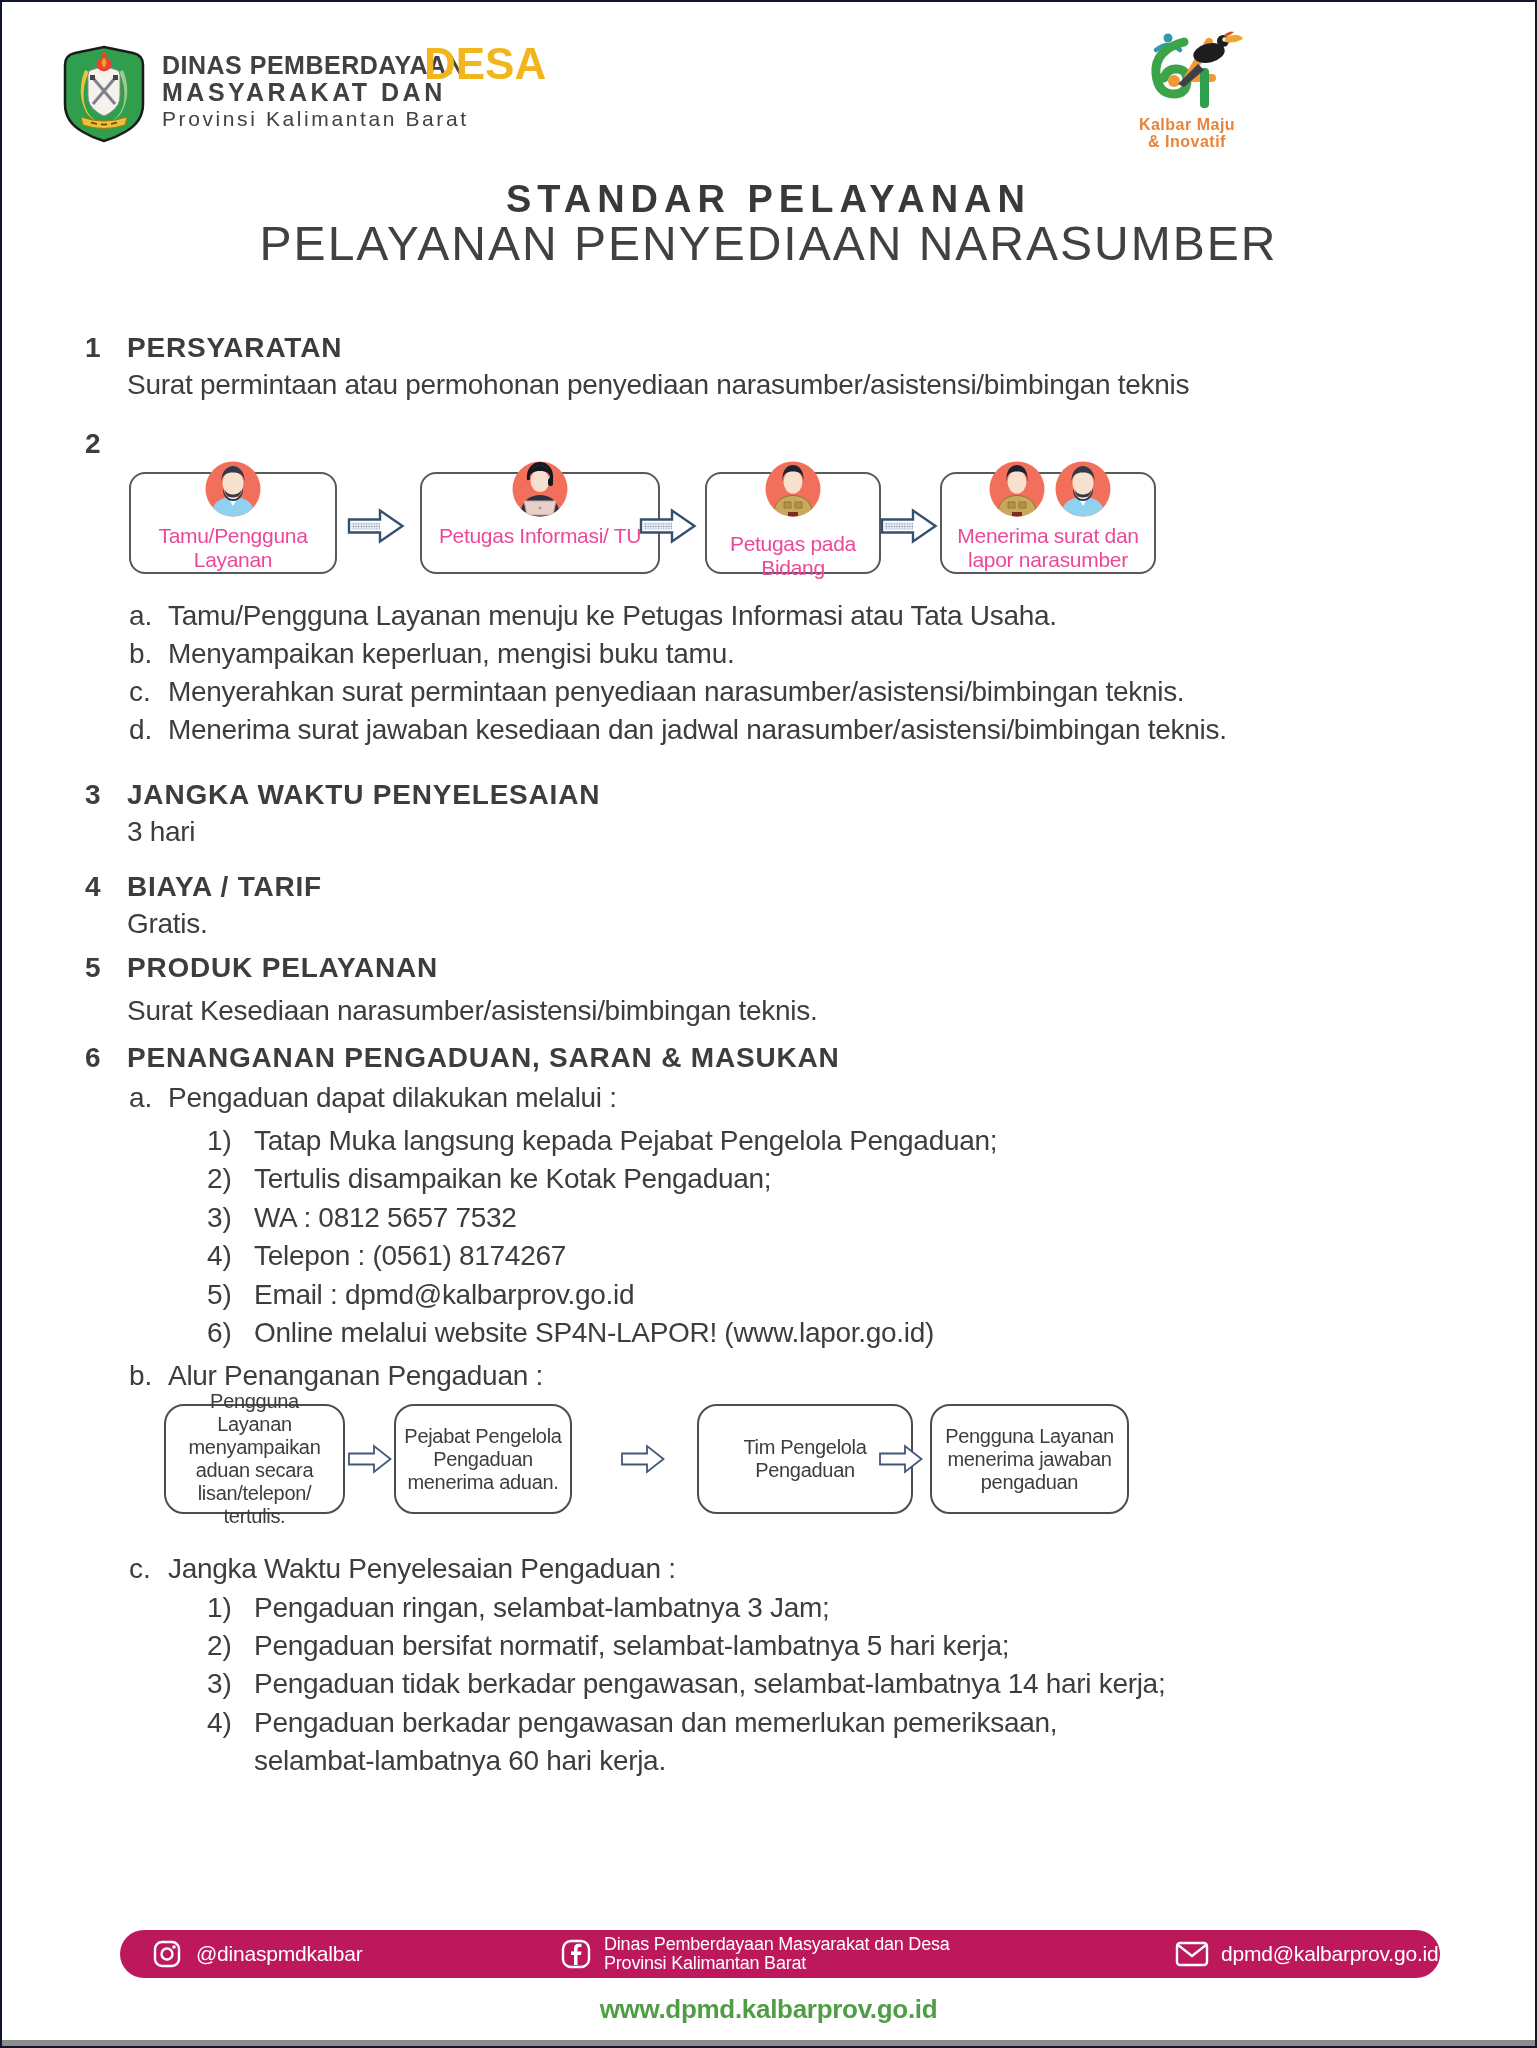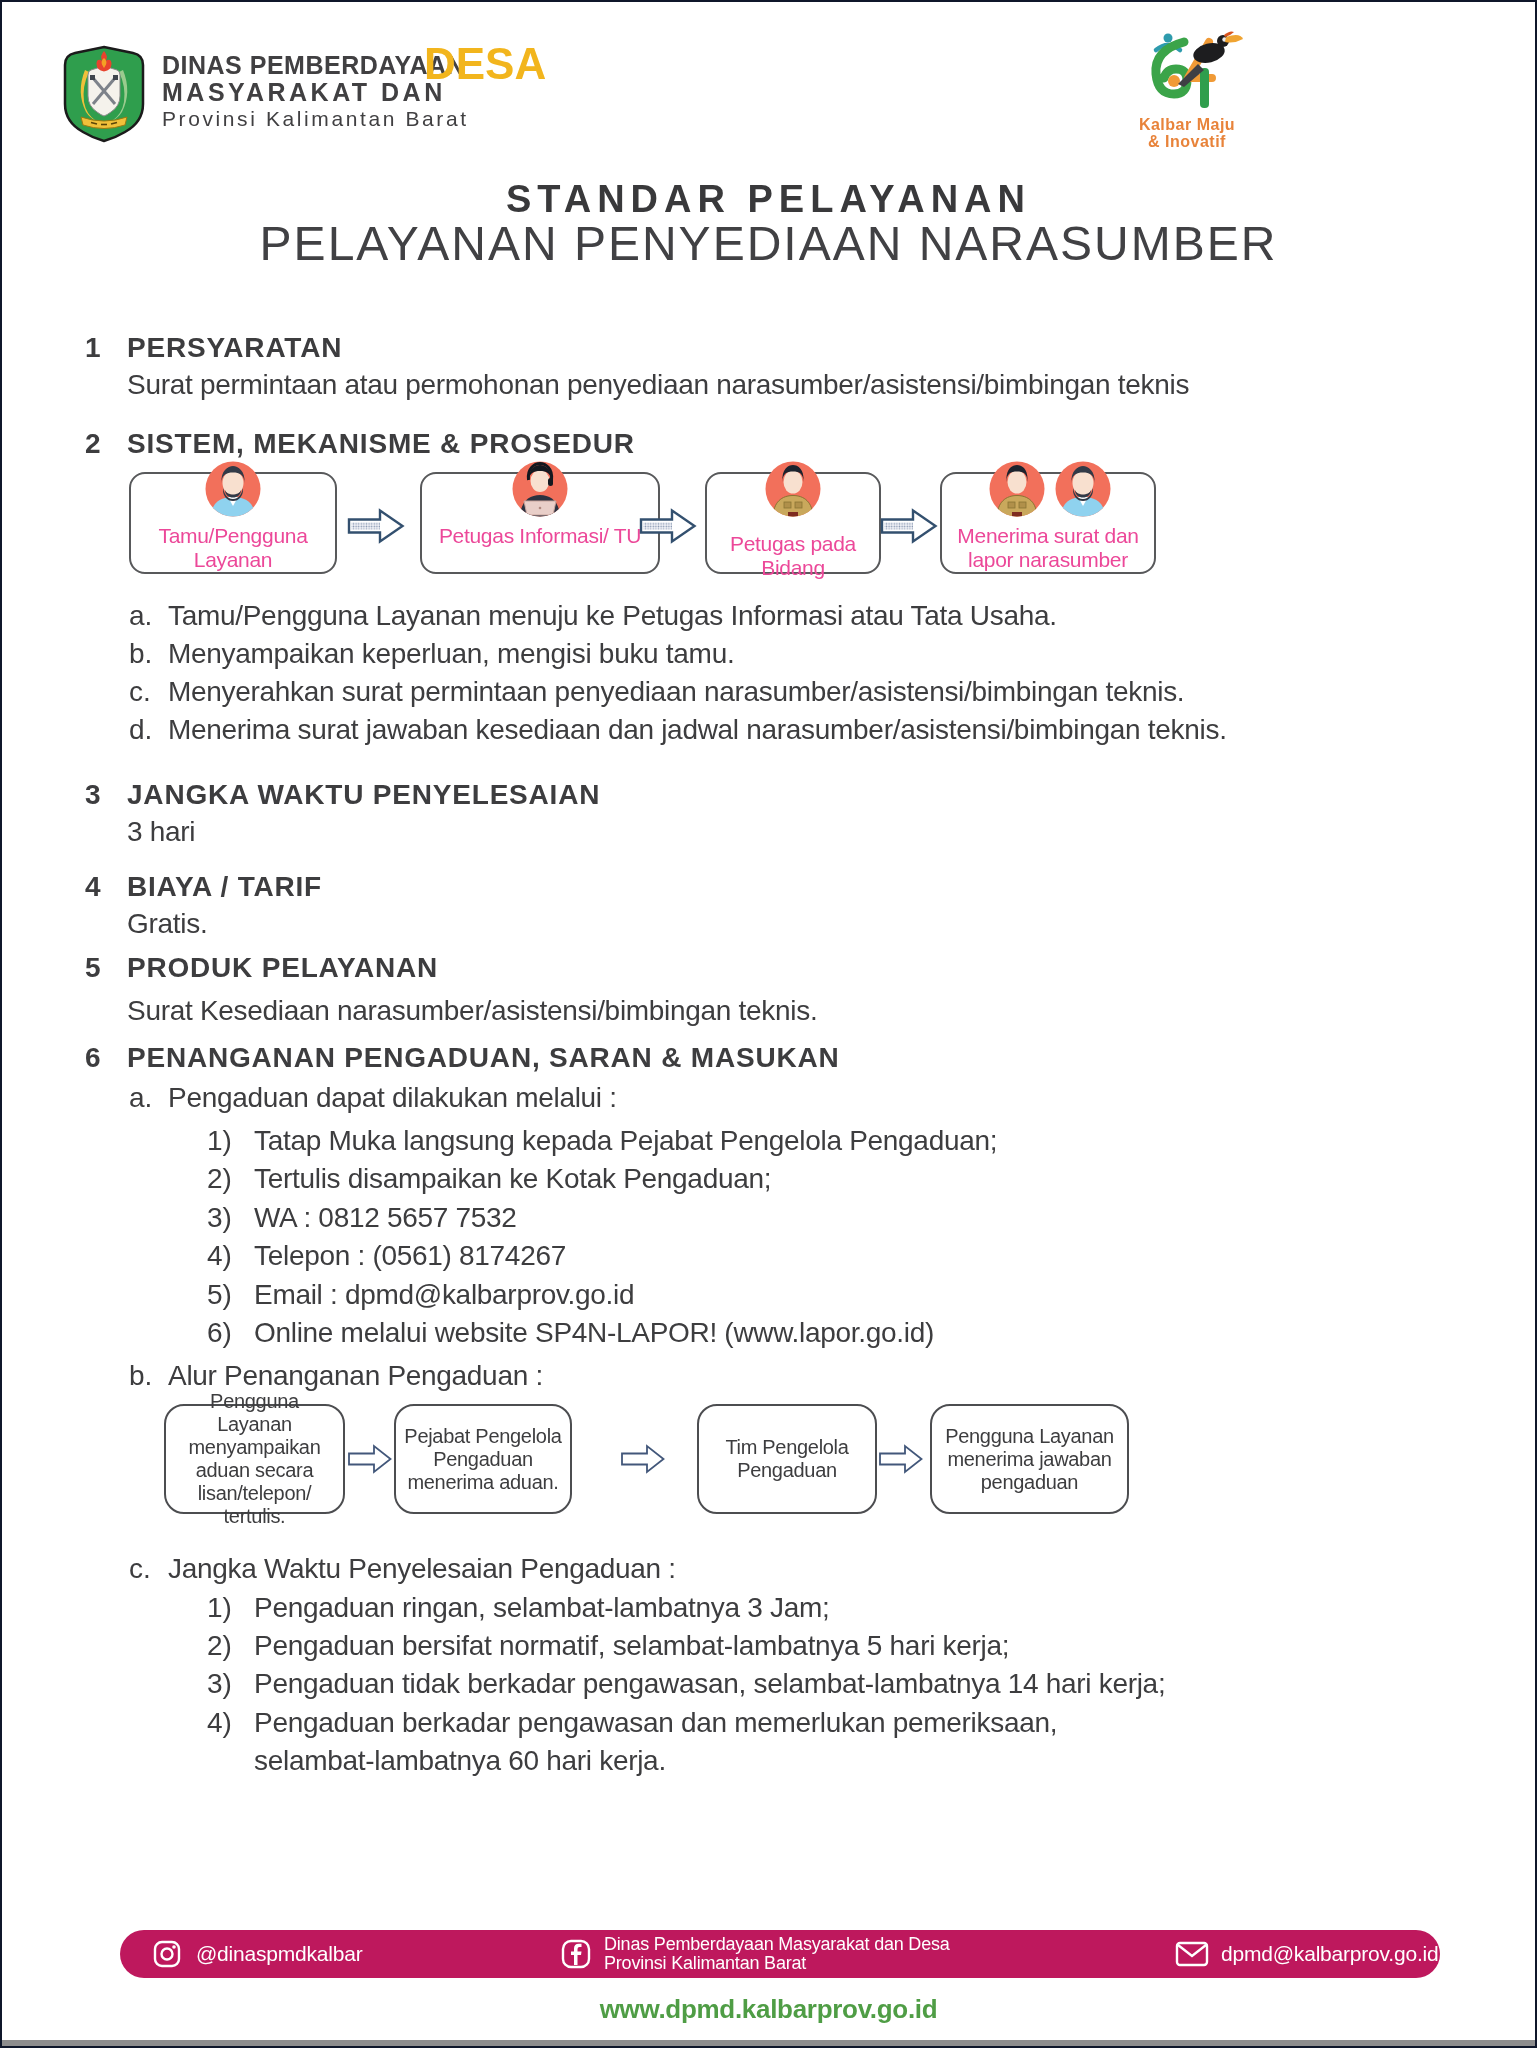--- a/index.html
+++ b/index.html
@@ -172,21 +172,20 @@
 
 
   <div class="title1">STANDAR PELAYANAN</div>
   <div class="title2">PELAYANAN PENYEDIAAN NARASUMBER</div>
 
   <div class="num" style="top:330px;">1</div>
   <div class="shead" style="top:330px;">PERSYARATAN</div>
   <div class="sbody" style="top:367px;">Surat permintaan atau permohonan penyediaan narasumber/asistensi/bimbingan teknis</div>
 
   <div class="num" style="top:426px;">2</div>
-  <div class="shead" style="top:426px;">SISTEM, MEKANISME &amp; PROSEDUR</div>
 
   <div class="fbox" style="left:127px; width:208px;">
     <svg class="av center">
         <use href="#sym-av-man"></use>
       </svg>
     <div class="lbl">Tamu/Pengguna Layanan</div>
   </div>
   <svg class="arrow1" style="left:345px;">
       <use href="#sym-arrow-hatch"></use>
     </svg>
@@ -266,21 +265,21 @@
   </div>
   <svg class="arrow2" style="left:345px;">
       <use href="#sym-arrow-open"></use>
     </svg>
   <div class="f2box" style="left:392px; width:178px;">
     <div class="lbl">Pejabat Pengelola Pengaduan menerima aduan.</div>
   </div>
   <svg class="arrow2" style="left:618px;">
       <use href="#sym-arrow-open"></use>
     </svg>
-  <div class="f2box" style="left:695px; width:180px;">
+  <div class="f2box" style="left:695px; width:216px;">
     <div class="lbl">Tim Pengelola Pengaduan</div>
   </div>
   <svg class="arrow2" style="left:876px;">
       <use href="#sym-arrow-open"></use>
     </svg>
   <div class="f2box" style="left:928px; width:199px;">
     <div class="lbl">Pengguna Layanan menerima jawaban pengaduan</div>
   </div>
 
   <div class="mark" style="left:127px; top:1551px;">c.</div>

